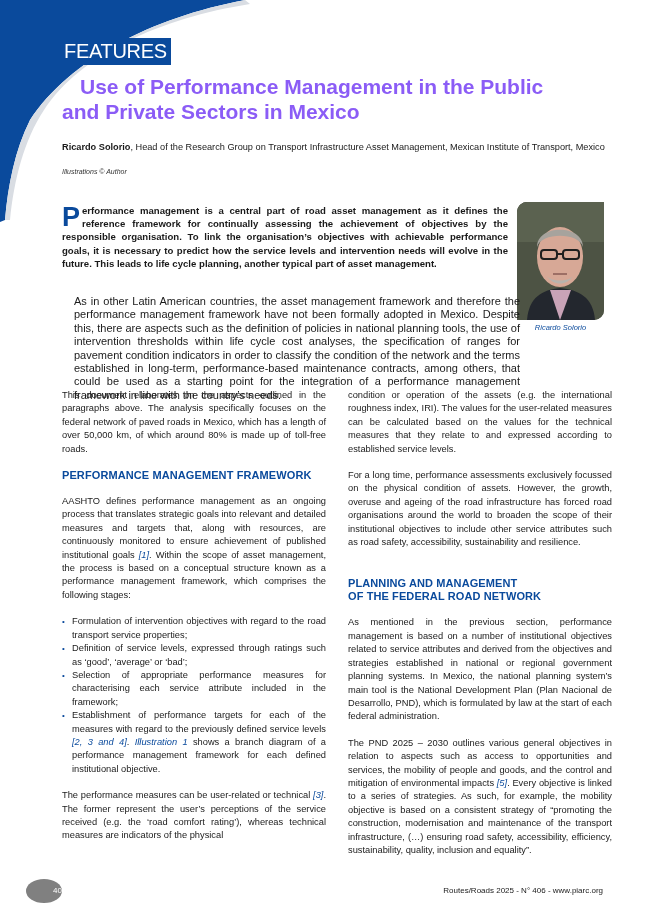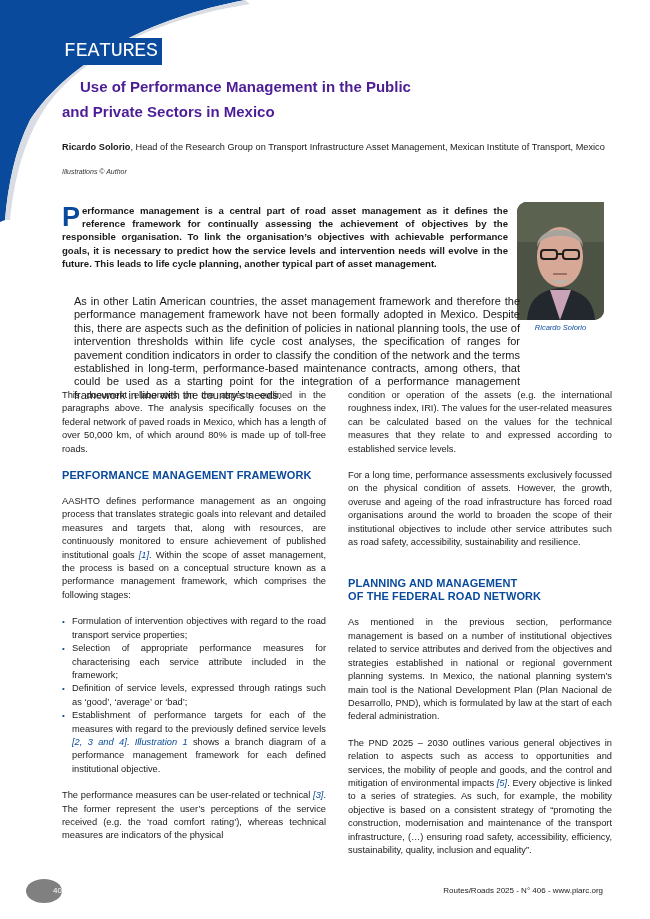--- a/index.html
+++ b/index.html
@@ -1,19 +1,19 @@
 <!DOCTYPE html>
 <html><head>
   <meta charset="utf-8">
   <style>
     html, body { margin: 0; padding: 0; background: #ffffff; }
     body { width: 650px; height: 919px; position: relative; overflow: hidden; font-family: "DejaVu Sans", sans-serif; color: #1a1a1a; }
     .swoosh { position: absolute; left: 0; top: 0; width: 650px; height: 919px; pointer-events: none; }
-    .features-badge { position: absolute; left: 60px; top: 38px; background: #0a4a9c; color: #ffffff; font-family: Liberation Mono, monospace; font-size: 20px; font-weight: normal; padding: 1px 4px 2px 4px; letter-spacing: -0.3px; line-height: 24px; }
-    .title { position: absolute; left: 62px; top: 74px; width: 540px; color: #4c1d95; font-family: "Liberation Sans", sans-serif; font-weight: bold; font-size: 15px; line-height: 25px; margin: 0; }
+    .features-badge { position: absolute; left: 60px; top: 38px; background: #0a4a9c; color: #ffffff; font-family: Liberation Sans, sans-serif; font-size: 20px; font-weight: normal; padding: 1px 4px 2px 4px; letter-spacing: -0.3px; line-height: 24px; }
+    .title { position: absolute; left: 62px; top: 74px; width: 540px; color: #8b5cf6; font-family: "Liberation Sans", sans-serif; font-weight: bold; font-size: 21px; line-height: 25px; margin: 0; }
     .title .t1 { display: block; padding-left: 18px; }
     .byline { position: absolute; left: 62px; top: 141px; width: 545px; font-family: "Liberation Sans", sans-serif; font-size: 9.2px; line-height: 13px; color: #1a1a1a; }
     .byline b { font-weight: bold; }
     .credit { position: absolute; left: 62px; top: 168px; font-family: "Liberation Sans", sans-serif; font-style: italic; font-size: 7px; color: #333; }
     .lead { position: absolute; left: 62px; top: 204px; width: 446px; font-family: "Liberation Sans", sans-serif; font-weight: bold; font-size: 9.6px; line-height: 13.2px; text-align: justify; color: #1a1a1a; margin: 0; }
     .dropcap { float: left; font-size: 27px; line-height: 22px; color: #0a4a9c; font-weight: bold; margin: 2px 2px 0 0; }
     .photo { position: absolute; left: 517px; top: 202px; width: 87px; height: 118px; border-radius: 10px 0 10px 0; overflow: hidden; background: #4a5040; }
     .photo svg { width: 100%; height: 100%; display: block; }
     .photo-caption { position: absolute; left: 517px; top: 323px; width: 87px; text-align: center; font-family: "Liberation Sans", sans-serif; font-style: italic; font-size: 7.5px; color: #0a4a9c; }
     .intro2 { position: absolute; left: 62px; top: 283px; width: 446px; font-family: "Liberation Sans", sans-serif; font-size: 11px; line-height: 13.4px; text-align: justify; margin: 12px; }
@@ -68,22 +68,22 @@
 <div class="photo-caption">Ricardo Solorio</div>
 
 <p class="intro2">As in other Latin American countries, the asset management framework and therefore the performance management framework have not been formally adopted in Mexico. Despite this, there are aspects such as the definition of policies in national planning tools, the use of intervention thresholds within life cycle cost analyses, the specification of ranges for pavement condition indicators in order to classify the condition of the network and the terms established in long-term, performance-based maintenance contracts, among others, that could be used as a starting point for the integration of a performance management framework in line with the country’s needs.</p>
 
 <div class="col col-left">
   <p>This document elaborates on the aspects outlined in the paragraphs above. The analysis specifically focuses on the federal network of paved roads in Mexico, which has a length of over 50,000 km, of which around 80% is made up of toll-free roads.</p>
   <h2>PERFORMANCE MANAGEMENT FRAMEWORK</h2>
   <p><span>AASHTO defines performance management as an ongoing process that translates strategic goals into relevant and detailed measures and targets that, along with resources, are continuously monitored to ensure achievement of published institutional goals </span><span class="ref">[1]</span><span>. Within the scope of asset management, the process is based on a conceptual structure known as a performance management framework, which comprises the following stages:</span></p>
   <ul>
     <li>Formulation of intervention objectives with regard to the road transport service properties;</li>
+    <li>Definition of service levels, expressed through ratings such as ‘good’, ‘average’ or ‘bad’;</li>
     <li>Selection of appropriate performance measures for characterising each service attribute included in the framework;</li>
-    <li>Definition of service levels, expressed through ratings such as ‘good’, ‘average’ or ‘bad’;</li>
     <li><span>Establishment of performance targets for each of the measures with regard to the previously defined service levels </span><span class="ref">[2, 3 and 4]</span><span>. </span><span class="ref">Illustration 1</span><span> shows a branch diagram of a performance management framework for each defined institutional objective.</span></li>
   </ul>
   <p><span>The performance measures can be user-related or technical </span><span class="ref">[3]</span><span>. The former represent the user’s perceptions of the service received (e.g. the ‘road comfort rating’), whereas technical measures are indicators of the physical</span></p>
 </div>
 
 <div class="col col-right">
   <p>condition or operation of the assets (e.g. the international roughness index, IRI). The values for the user-related measures can be calculated based on the values for the technical measures that they relate to and expressed according to established service levels.</p>
   <p style="margin-bottom:28px;">For a long time, performance assessments exclusively focussed on the physical condition of assets. However, the growth, overuse and ageing of the road infrastructure has forced road organisations around the world to broaden the scope of their institutional objectives to include other service attributes such as road safety, accessibility, sustainability and resilience.</p>
   <h2><span>PLANNING AND MANAGEMENT</span><br><span>OF THE FEDERAL ROAD NETWORK</span></h2>
   <p>As mentioned in the previous section, performance management is based on a number of institutional objectives related to service attributes and derived from the objectives and strategies established in national or regional government planning systems. In Mexico, the national planning system’s main tool is the National Development Plan (Plan Nacional de Desarrollo, PND), which is formulated by law at the start of each federal administration.</p>

